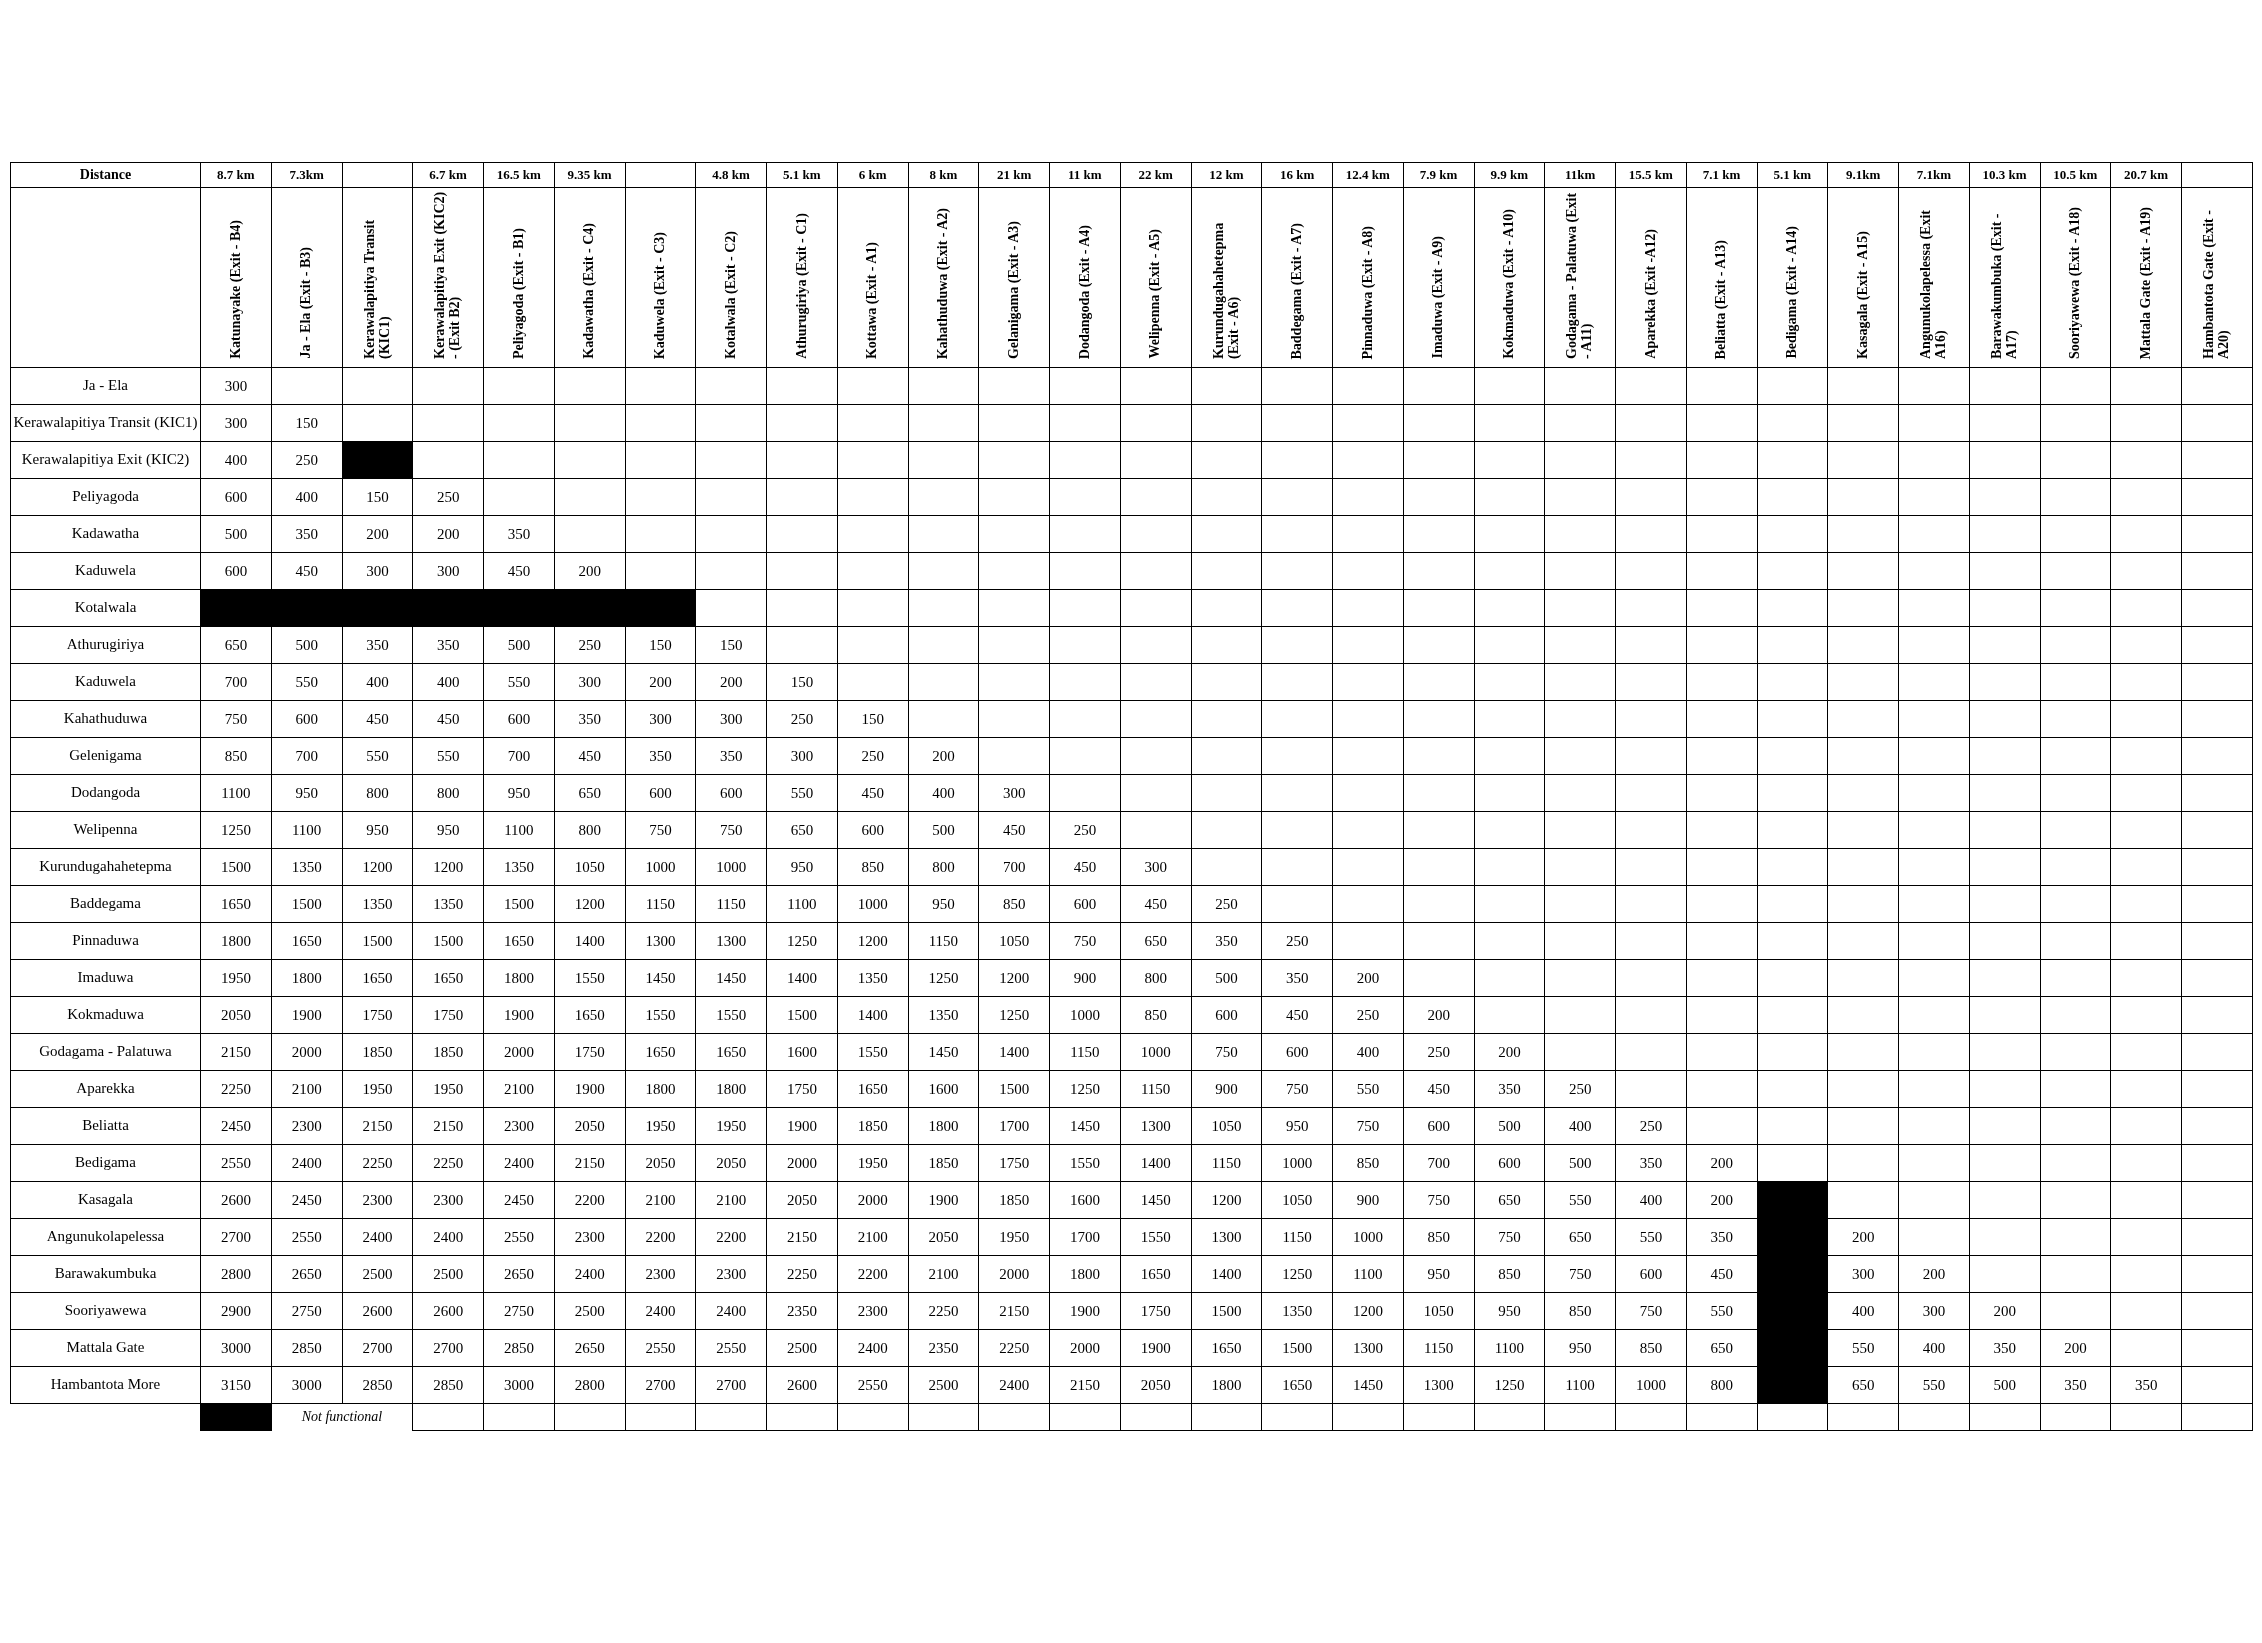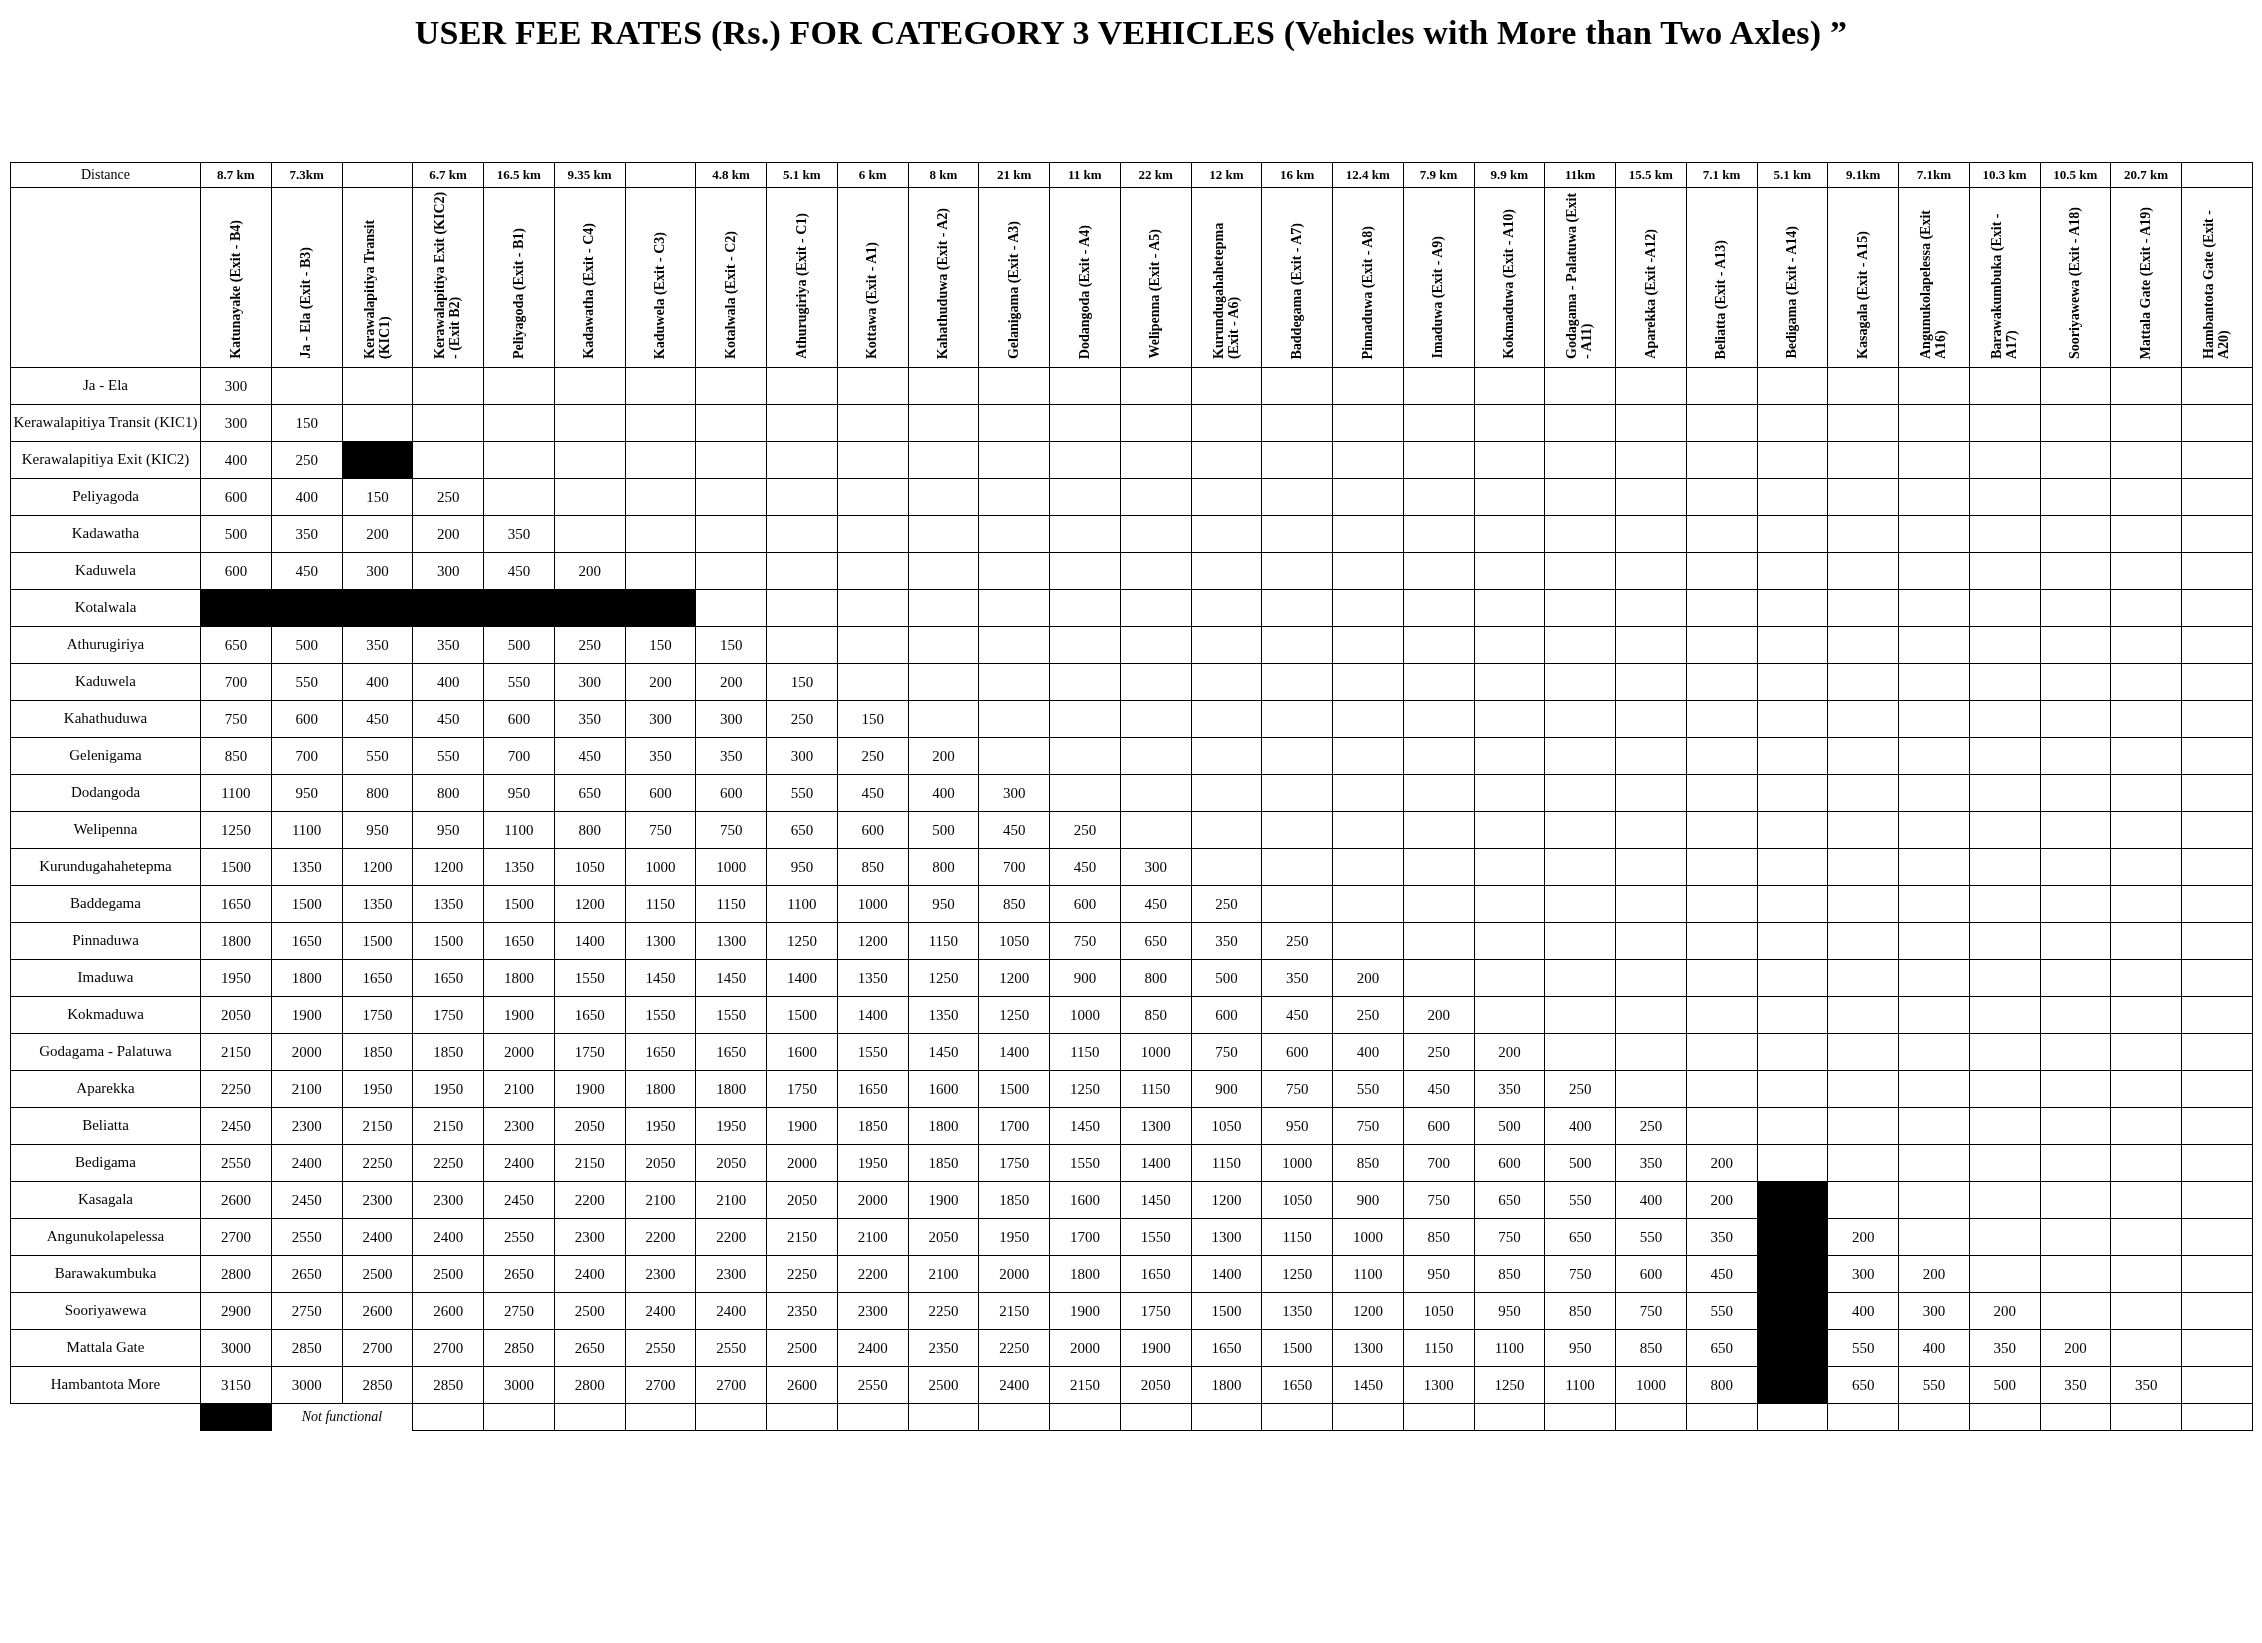--- a/index.html
+++ b/index.html
@@ -51,21 +51,21 @@
     overflow: hidden;
   }
   
   tr.dist-row td {
     height: 24px;
     font-size: 13px;
     font-weight: bold;
   }
   tr.dist-row td.dist-label {
     font-size: 14px;
-    font-weight: normal;
+    font-weight: bold;
   }
   tr.dist-row td.dist-val {
     font-size: 13px;
     font-weight: bold;
     white-space: nowrap;
   }
   
   tr.vhead-row td {
     height: 175px;
     vertical-align: bottom;
@@ -107,21 +107,20 @@
     font-style: italic;
     font-size: 14px;
   }
   .nb { border: none !important; }
 </style>
 </head>
 <body>
 
 <div class="page">
 
-  <div class="doc-title">USER FEE RATES (Rs.) FOR CATEGORY 3 VEHICLES (Vehicles with More than Two Axles) ”</div>
 
   <div class="table-wrap">
     <table class="fee">
       <colgroup id="colgroup">
           <col style="width: 190px;">
           <col style="width: 70.7586px;">
           <col style="width: 70.7586px;">
           <col style="width: 70.7586px;">
           <col style="width: 70.7586px;">
           <col style="width: 70.7586px;">

